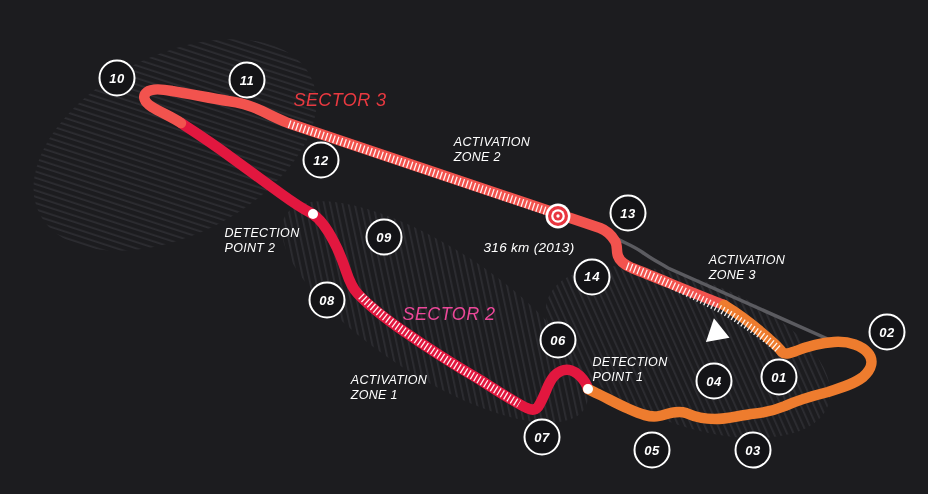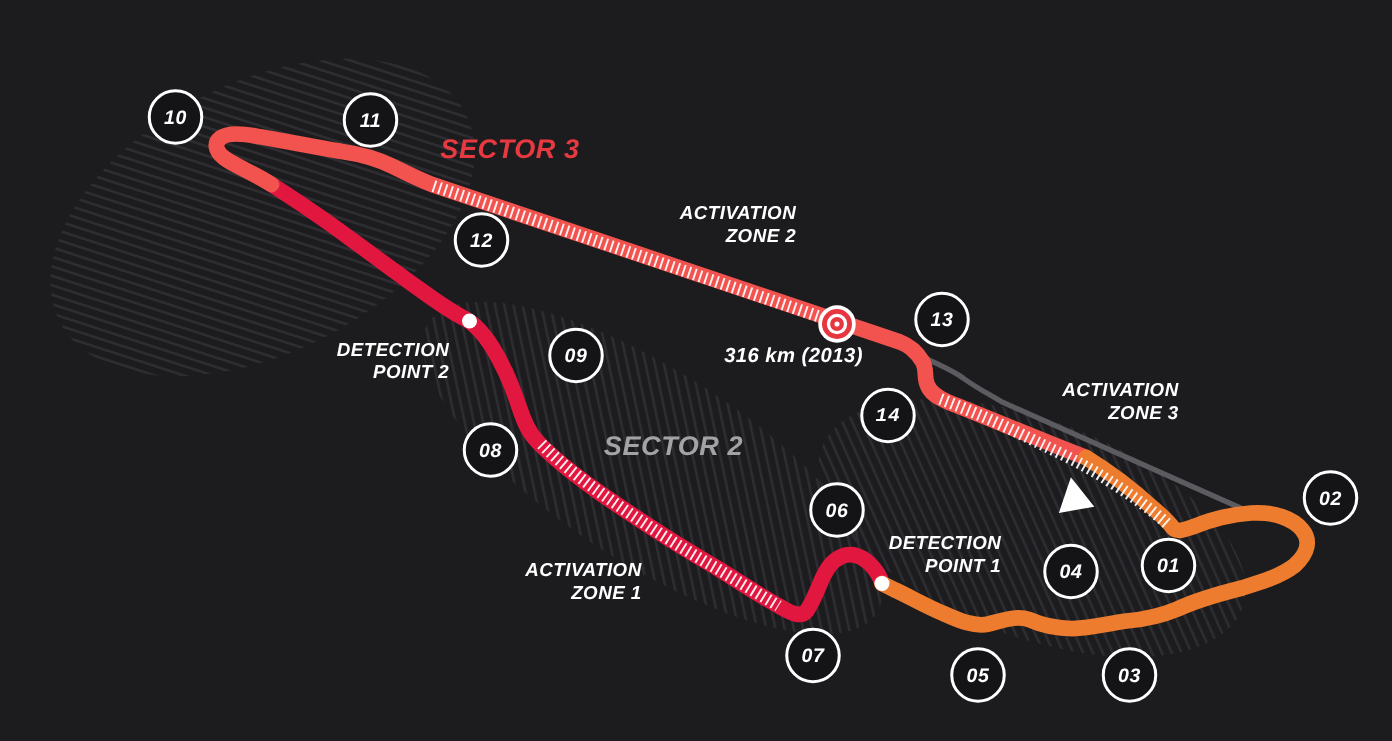--- a/index.html
+++ b/index.html
@@ -5,21 +5,21 @@
   html,body{margin:0;padding:0;background:#1c1c1f;}
   .stage{
     position:relative;width:928px;height:494px;overflow:hidden;
     background:#1c1c1f;
     font-family:"Liberation Sans",sans-serif;
   }
   .stage svg{position:absolute;left:0;top:0;}
   .labels-layer{position:absolute;left:0;top:0;width:100%;height:100%;}
   .lbl{
     position:absolute;transform:translate(-50%,-50%);
-    font-style:italic;font-weight:bold;text-align:right;
+    font-style:italic;font-weight:normal;text-align:left;
     white-space:nowrap;color:#ffffff;letter-spacing:.3px;
   }
   .zone-lbl{font-size:12.5px;line-height:15px;}
   .zone-lbl span{display:block;}
   .sector-lbl{font-size:18px;letter-spacing:.4px;}
   .speed-lbl{font-size:13.5px;}
   .turn{
     position:absolute;transform:translate(-50%,-50%);
     width:33px;height:33px;border-radius:50%;
     border:2px solid #ffffff;background:#141417;
@@ -85,21 +85,21 @@
       <circle cx="558" cy="216" r="10" fill="#e8353f"></circle>
       <circle cx="558" cy="216" r="6.8" fill="#ffffff"></circle>
       <circle cx="558" cy="216" r="4.6" fill="#e8353f"></circle>
       <circle cx="558" cy="216" r="1.7" fill="#ffffff"></circle>
     </g>
 
     <polygon points="716,318 704,340 728,340" fill="#ffffff" transform="rotate(-10 716 330)"></polygon>
   </svg>
 
   <div class="labels-layer" id="labels-layer">
-      <div class="lbl sector-lbl" style="color: #a3a3a3; left: 449px; top: 298px;">SECTOR 2</div>
+      <div class="lbl sector-lbl" style="color: #ec4899; left: 449px; top: 314px;">SECTOR 2</div>
       <div class="lbl sector-lbl" style="color: rgb(233, 57, 64); left: 340px; top: 100px;">SECTOR 3</div>
       <div class="lbl zone-lbl" style="left: 389px; top: 388px;">
         <span>ACTIVATION</span>
         <span>ZONE 1</span>
       </div>
       <div class="lbl zone-lbl" style="left: 492px; top: 150px;">
         <span>ACTIVATION</span>
         <span>ZONE 2</span>
       </div>
       <div class="lbl zone-lbl" style="left: 747px; top: 268px;">
@@ -107,21 +107,21 @@
         <span>ZONE 3</span>
       </div>
       <div class="lbl zone-lbl" style="left: 630px; top: 370px;">
         <span>DETECTION</span>
         <span>POINT 1</span>
       </div>
       <div class="lbl zone-lbl" style="left: 262px; top: 241px;">
         <span>DETECTION</span>
         <span>POINT 2</span>
       </div>
-      <div class="lbl speed-lbl" style="left: 529px; top: 237px;">316 km (2013)</div>
+      <div class="lbl speed-lbl" style="left: 529px; top: 247px;">316 km (2013)</div>
       <div class="turn" style="left: 779px; top: 377px;">01</div>
       <div class="turn" style="left: 887px; top: 332px;">02</div>
       <div class="turn" style="left: 753px; top: 450px;">03</div>
       <div class="turn" style="left: 714px; top: 381px;">04</div>
       <div class="turn" style="left: 652px; top: 450px;">05</div>
       <div class="turn" style="left: 558px; top: 340px;">06</div>
       <div class="turn" style="left: 542px; top: 437px;">07</div>
       <div class="turn" style="left: 327px; top: 300px;">08</div>
       <div class="turn" style="left: 384px; top: 237px;">09</div>
       <div class="turn" style="left: 117px; top: 78px;">10</div>

